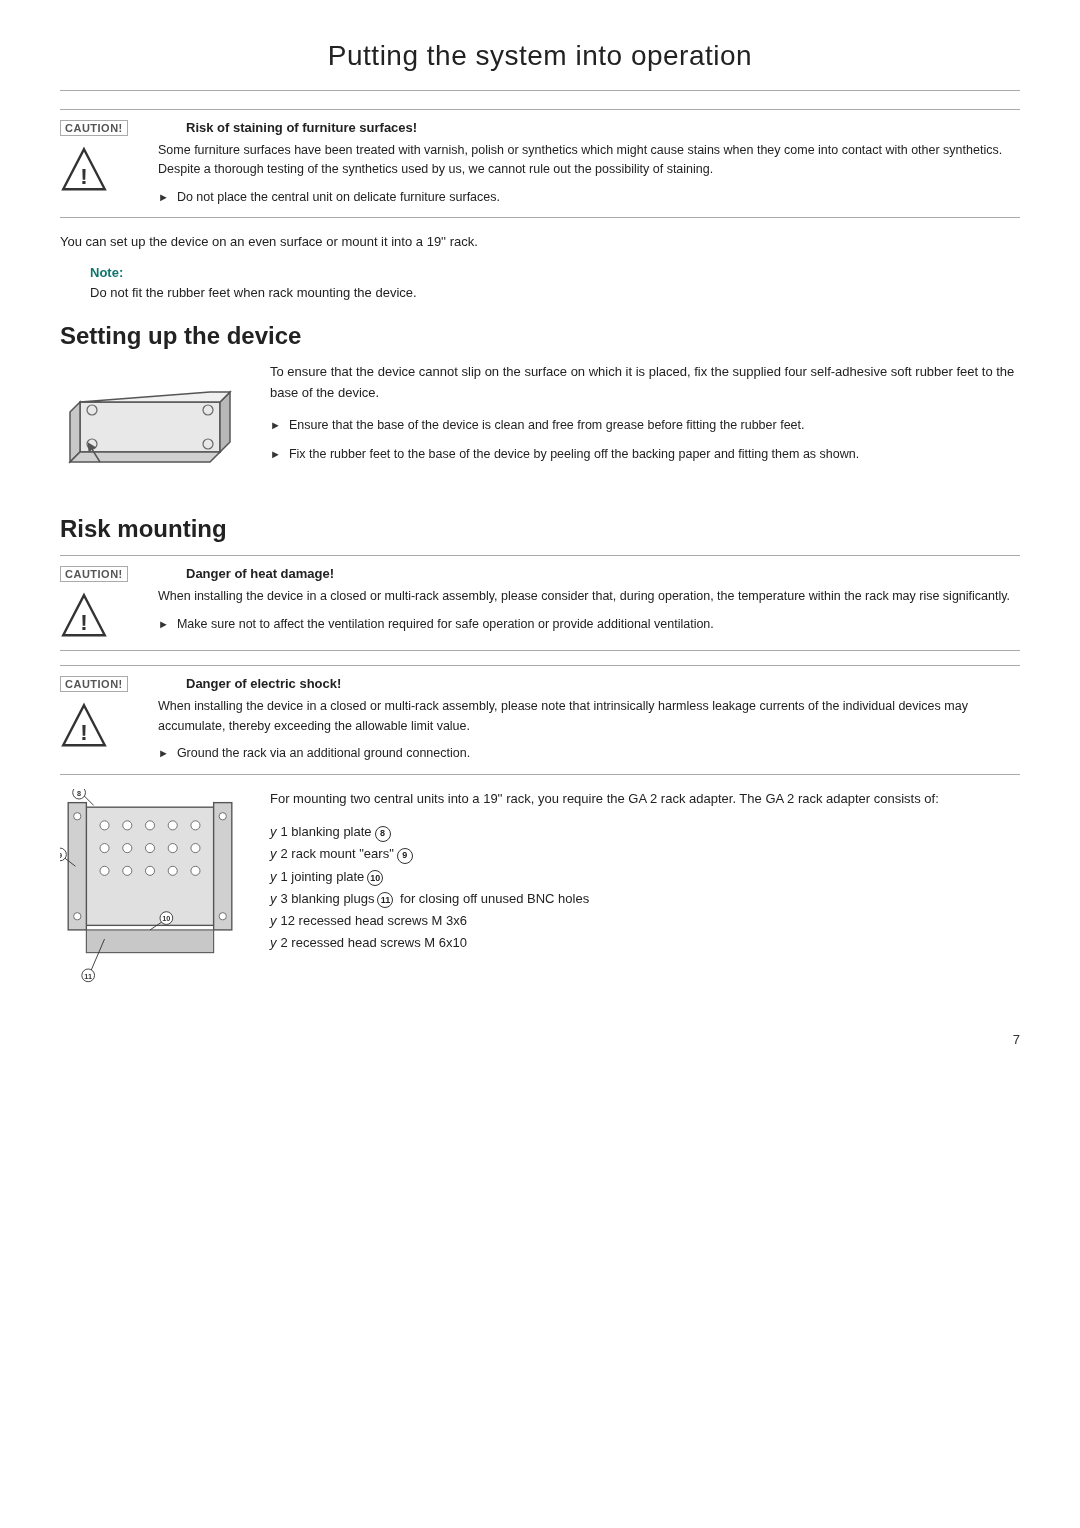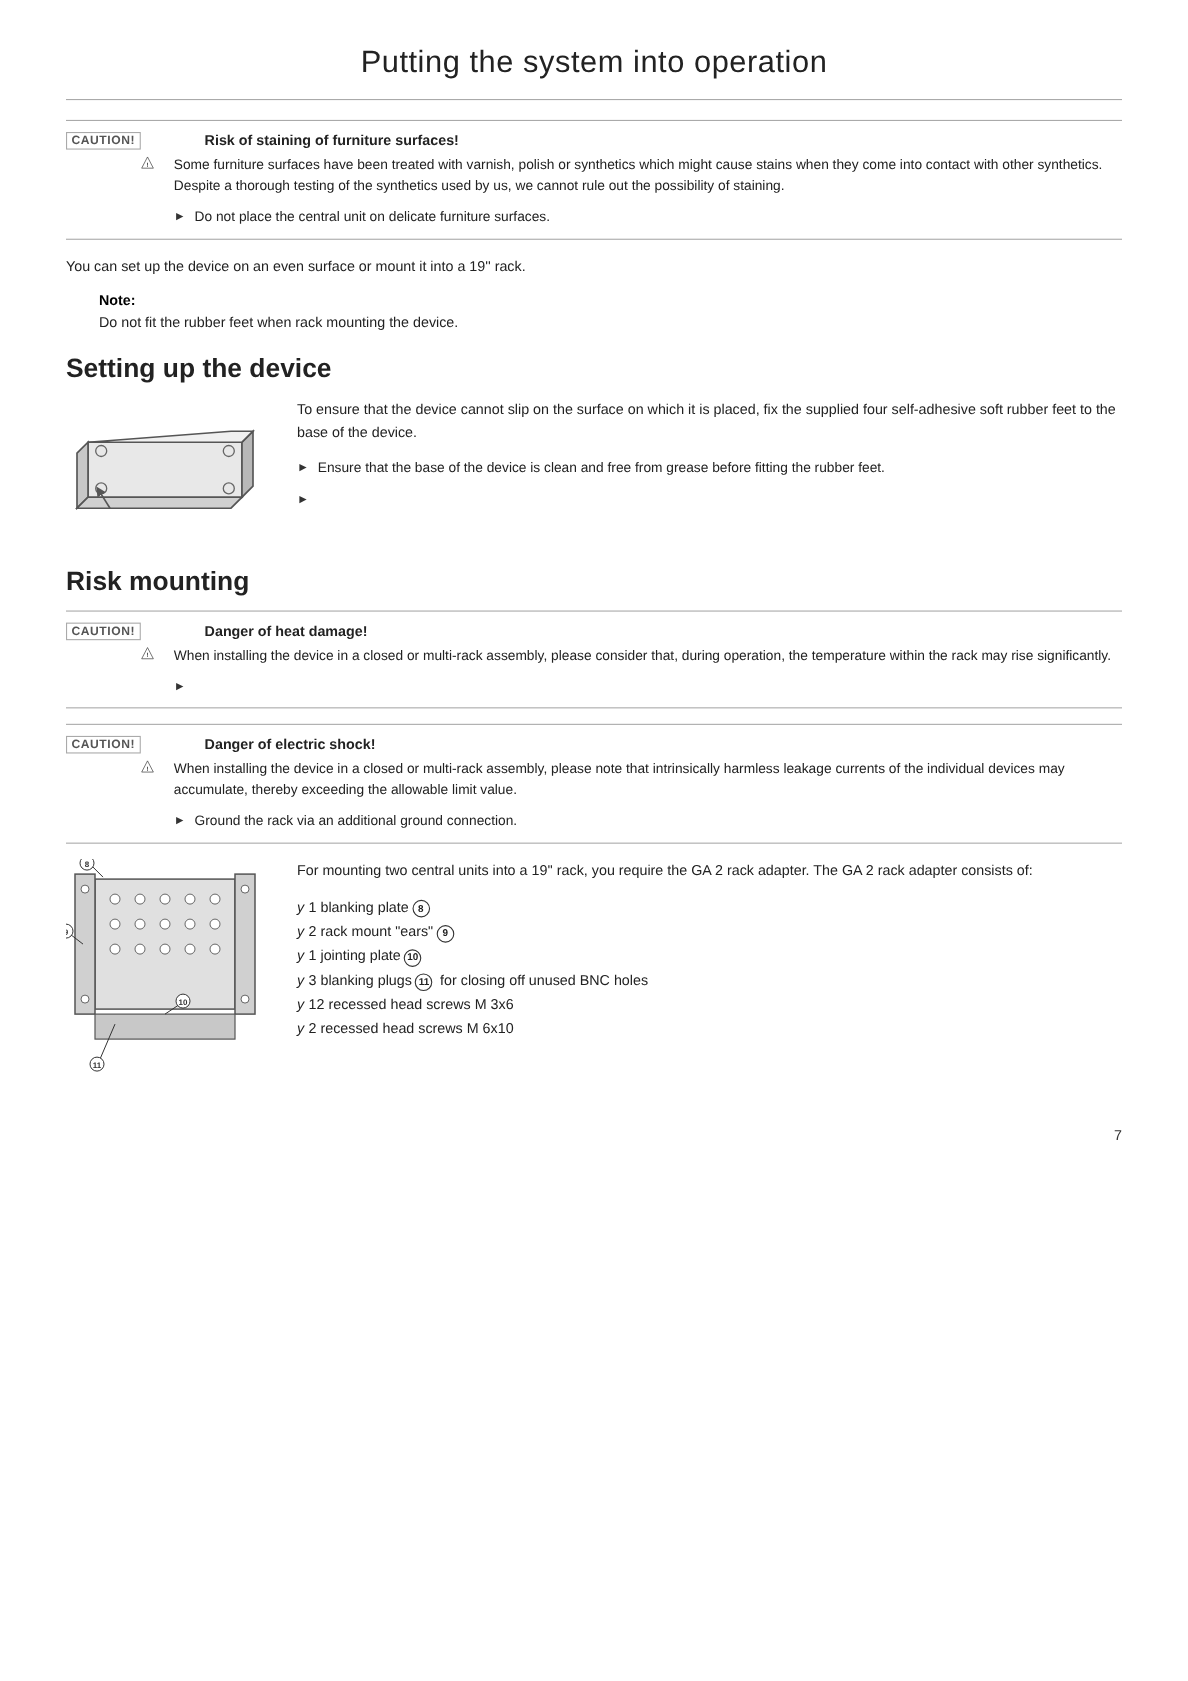--- a/index.html
+++ b/index.html
@@ -32,21 +32,21 @@
       border-bottom: 1px solid #aaa;
       padding: 10px 0;
       margin-bottom: 14px;
       display: grid;
       grid-template-columns: 90px 1fr;
       gap: 0;
     }
 
     .caution-label-cell {
       display: flex;
-      flex-direction: row;
+      flex-direction: column;
       align-items: flex-start;
       padding-right: 10px;
     }
 
     .caution-label {
       font-size: 11px;
       font-weight: bold;
       color: #555;
       letter-spacing: 0.5px;
       border: 1px solid #aaa;
@@ -99,21 +99,21 @@
       line-height: 1.6;
       margin-bottom: 12px;
     }
 
     .note-block {
       margin: 10px 0 18px 30px;
     }
 
     .note-label {
       font-weight: bold;
-      color: #000000;
+      color: #0f766e;
       font-size: 13px;
       margin-bottom: 3px;
     }
 
     .note-text {
       font-size: 13px;
       line-height: 1.5;
     }
 
     h2 {
@@ -254,39 +254,41 @@
     </svg>
   </div>
   <div class="two-col-text">
     <p class="main-text">To ensure that the device cannot slip on the surface on which it is placed, fix the supplied four self-adhesive soft rubber feet to the base of the device.</p>
     <div class="bullet-item">
       <span class="bullet-arrow">►</span>
       <span>Ensure that the base of the device is clean and free from grease before fitting the rubber feet.</span>
     </div>
     <div class="bullet-item" style="margin-top:10px;">
       <span class="bullet-arrow">►</span>
+      <span>Fix the rubber feet to the base of the device by peeling off the backing paper and fitting them as shown.</span>
     </div>
   </div>
 </div>
 
 <h2>Risk mounting</h2>
 
 <div class="caution-box">
   <div class="caution-label-cell">
     <span class="caution-label">CAUTION!</span>
     <svg class="caution-icon" viewBox="0 0 60 60">
       <polygon points="30,4 56,54 4,54" fill="none" stroke="#333" stroke-width="3"></polygon>
       <text x="30" y="48" text-anchor="middle" font-size="28" font-weight="bold" fill="#333">!</text>
     </svg>
   </div>
   <div class="caution-content">
     <div class="caution-title">Danger of heat damage!</div>
     <div class="caution-body">When installing the device in a closed or multi-rack assembly, please consider that, during operation, the temperature within the rack may rise significantly.</div>
     <div class="bullet-item">
       <span class="bullet-arrow">►</span>
+      <span>Make sure not to affect the ventilation required for safe operation or provide additional ventilation.</span>
     </div>
   </div>
 </div>
 
 <div class="caution-box">
   <div class="caution-label-cell">
     <span class="caution-label">CAUTION!</span>
     <svg class="caution-icon" viewBox="0 0 60 60">
       <polygon points="30,4 56,54 4,54" fill="none" stroke="#333" stroke-width="3"></polygon>
       <text x="30" y="48" text-anchor="middle" font-size="28" font-weight="bold" fill="#333">!</text>

